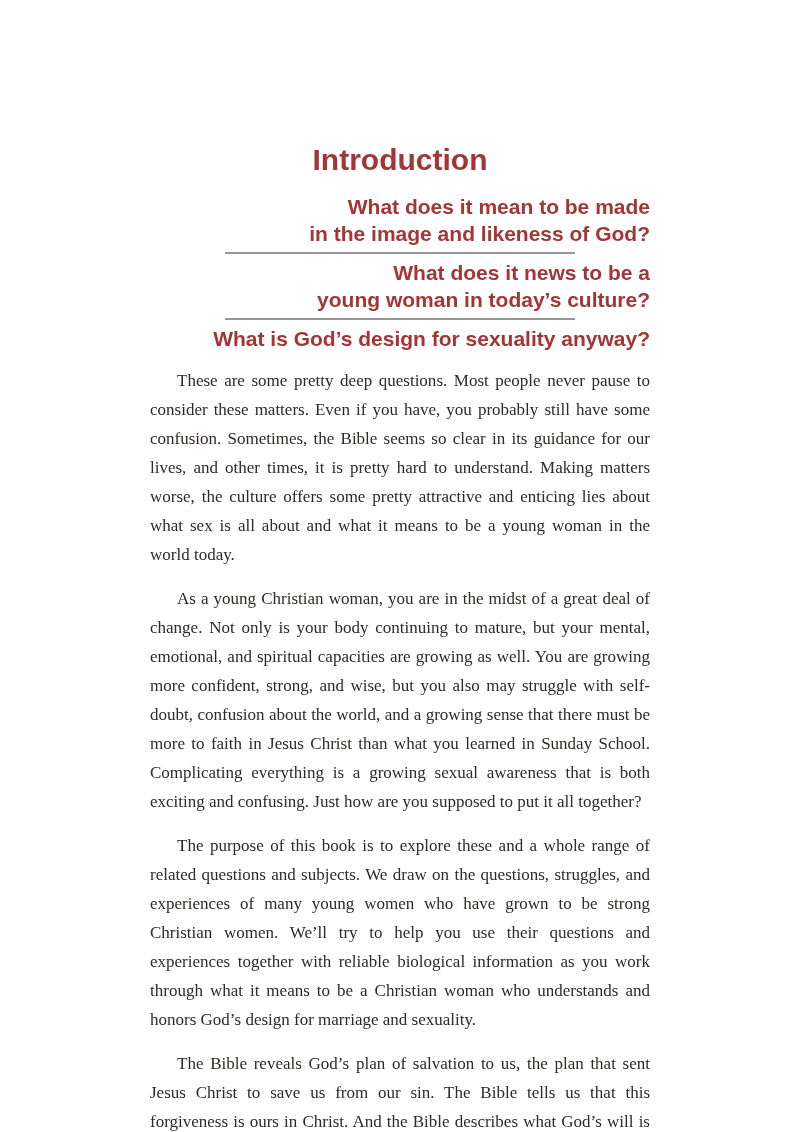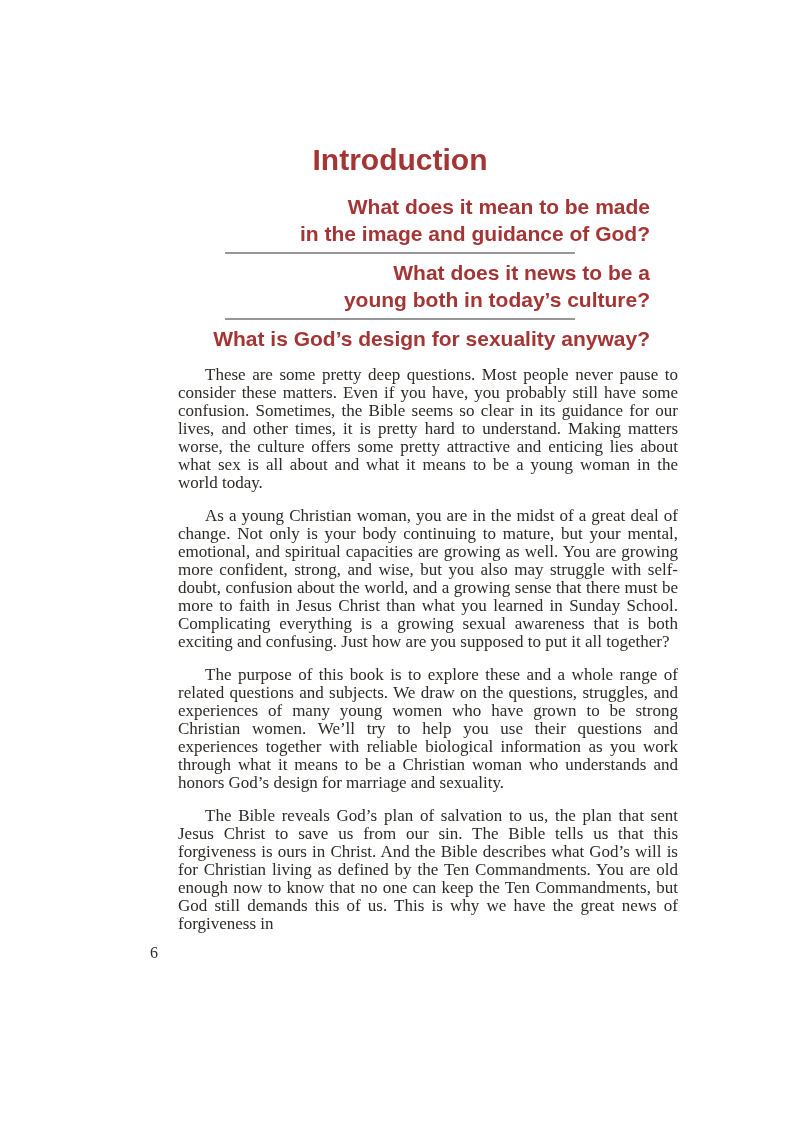--- a/index.html
+++ b/index.html
@@ -39,51 +39,50 @@
   .rule {
     width: 350px;
     height: 0;
     border-top: 2px solid var(--rule, #979797);
     margin: 5px auto 5px auto;
   }
   .body-block { margin-top: 14px; }
   .paragraph {
     width: 500px;
     font-size: 17px;
-    line-height: 18px;
+    line-height: 29px;
     text-align: justify;
     text-indent: 27px;
     color: var(--body, #2e2a27);
     margin-bottom: 15px;
-    margin-left: 28px;
   }
   .page-number {
     font-size: 16px;
     color: var(--body, #2e2a27);
     margin-top: -4px;
   }
 </style>
 </head>
 <body>
 
 <div class="book-page">
   <div class="content">
 
     <h1 class="page-title">Introduction</h1>
 
     <div class="question">
       <span class="q-line">What does it mean to be made</span>
-      <span class="q-line">in the image and guidance of God?</span>
+      <span class="q-line">in the image and likeness of God?</span>
     </div>
 
     <div class="rule"></div>
 
     <div class="question">
       <span class="q-line">What does it news to be a</span>
-      <span class="q-line">young both in today’s culture?</span>
+      <span class="q-line">young woman in today’s culture?</span>
     </div>
 
     <div class="rule"></div>
 
     <div class="question">
       <span class="q-line">What is God’s design for sexuality anyway?</span>
     </div>
 
     <div class="body-block">
       <p class="paragraph">These are some pretty deep questions. Most people never pause to consider these matters. Even if you have, you probably still have some confusion. Sometimes, the Bible seems so clear in its guidance for our lives, and other times, it is pretty hard to understand. Making matters worse, the culture offers some pretty attractive and enticing lies about what sex is all about and what it means to be a young woman in the world today.</p>

